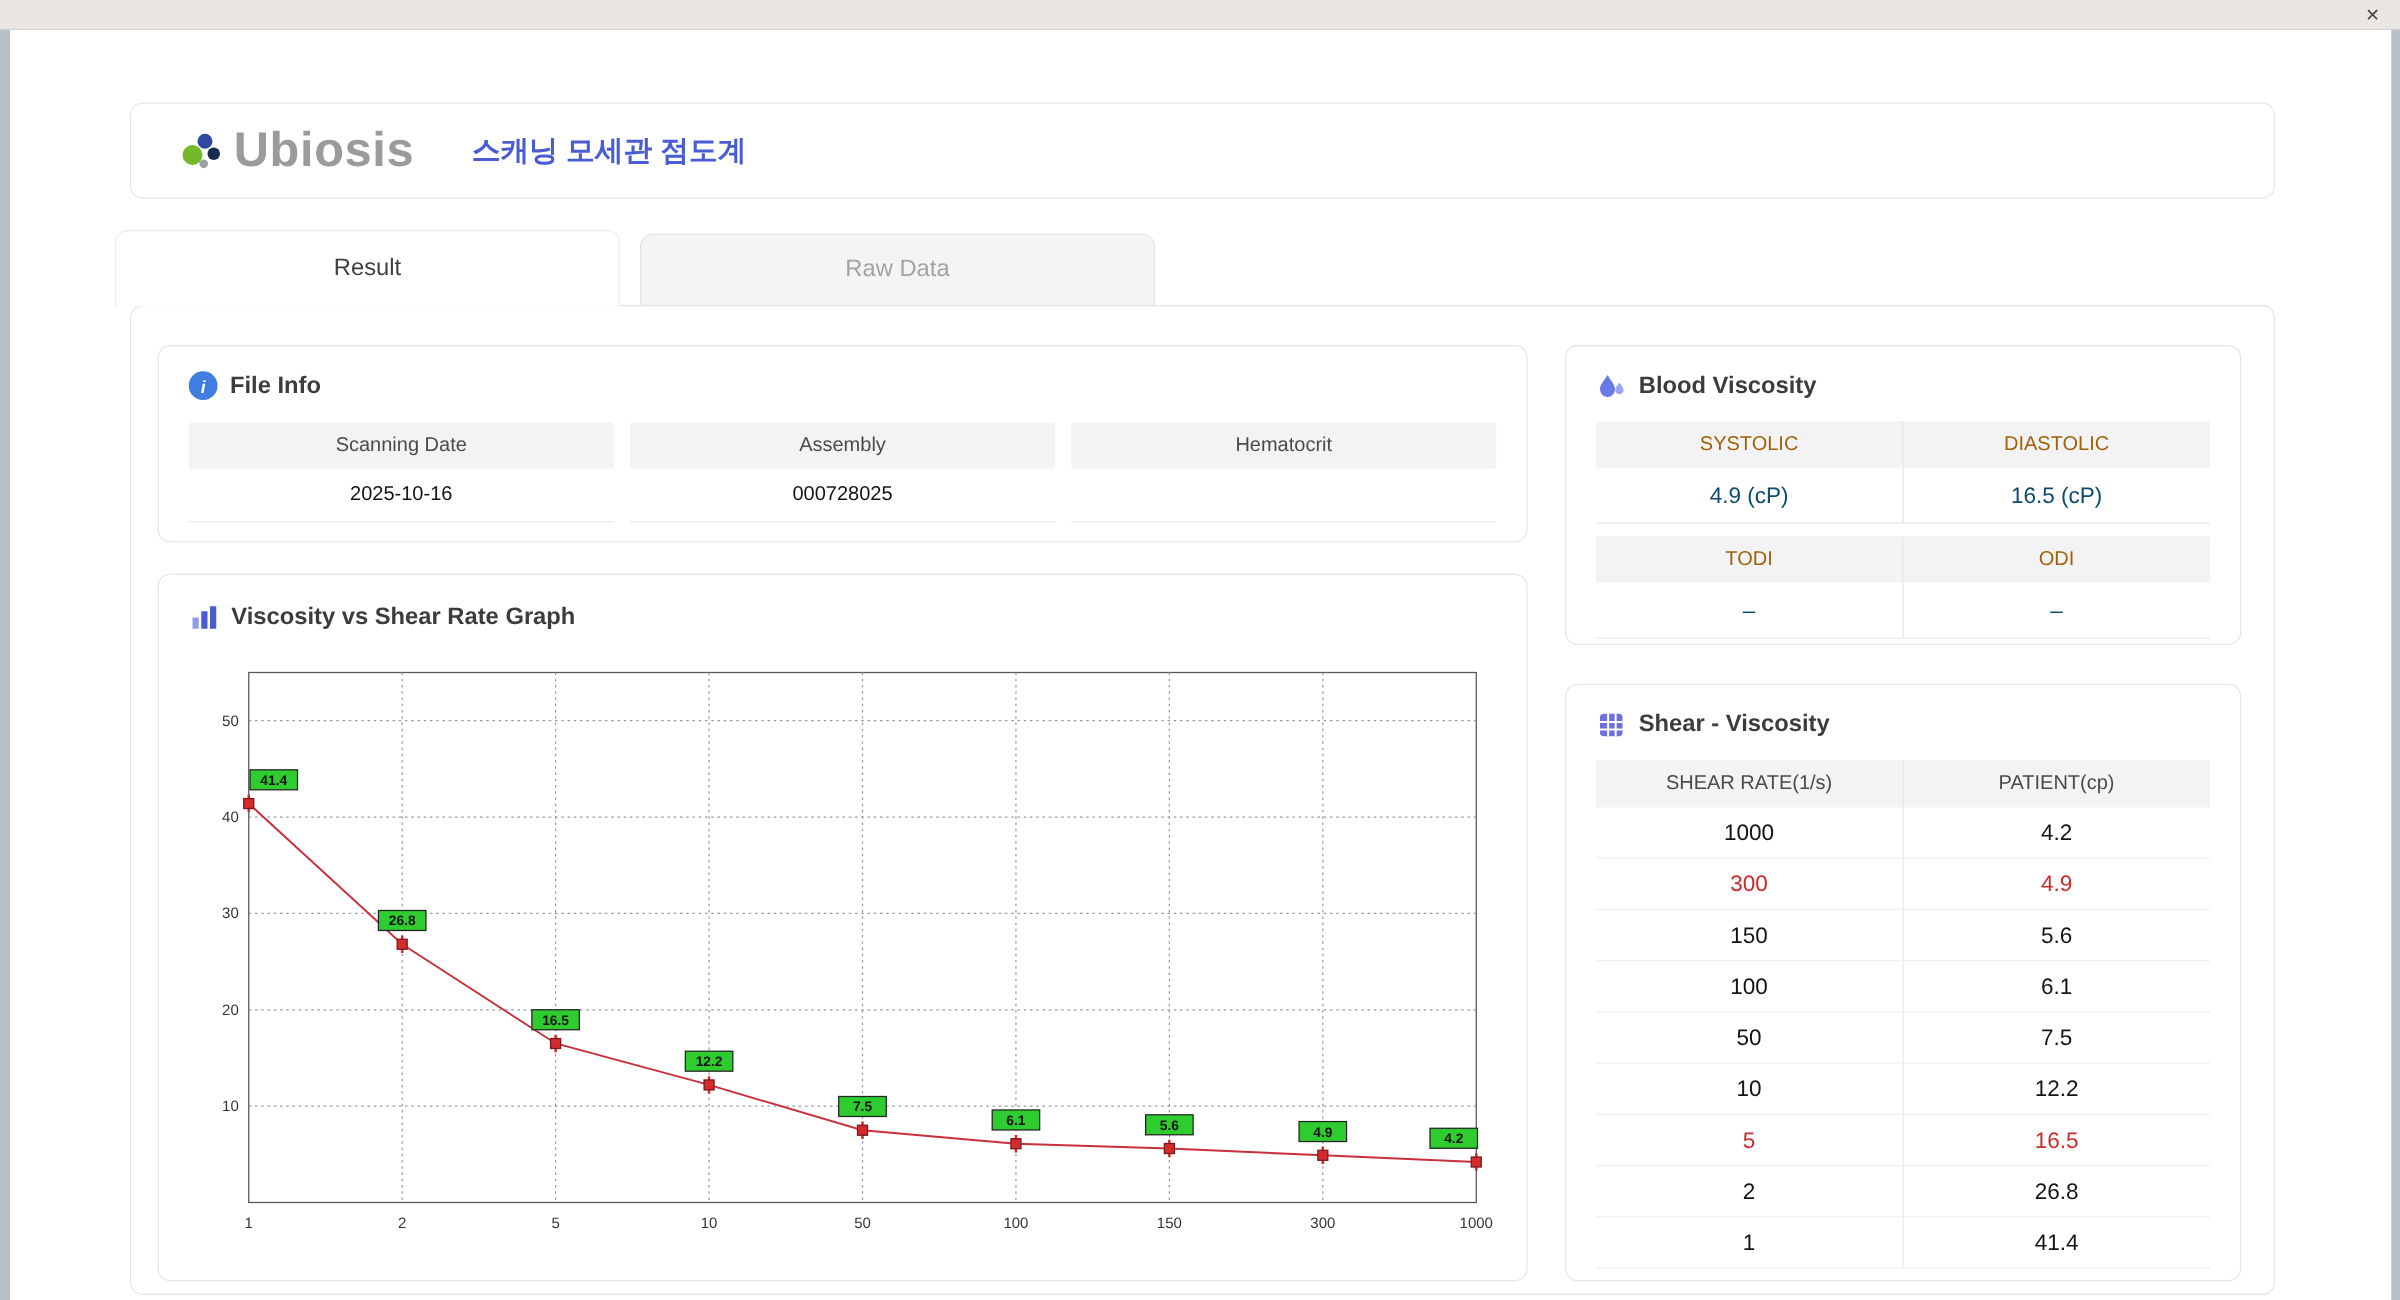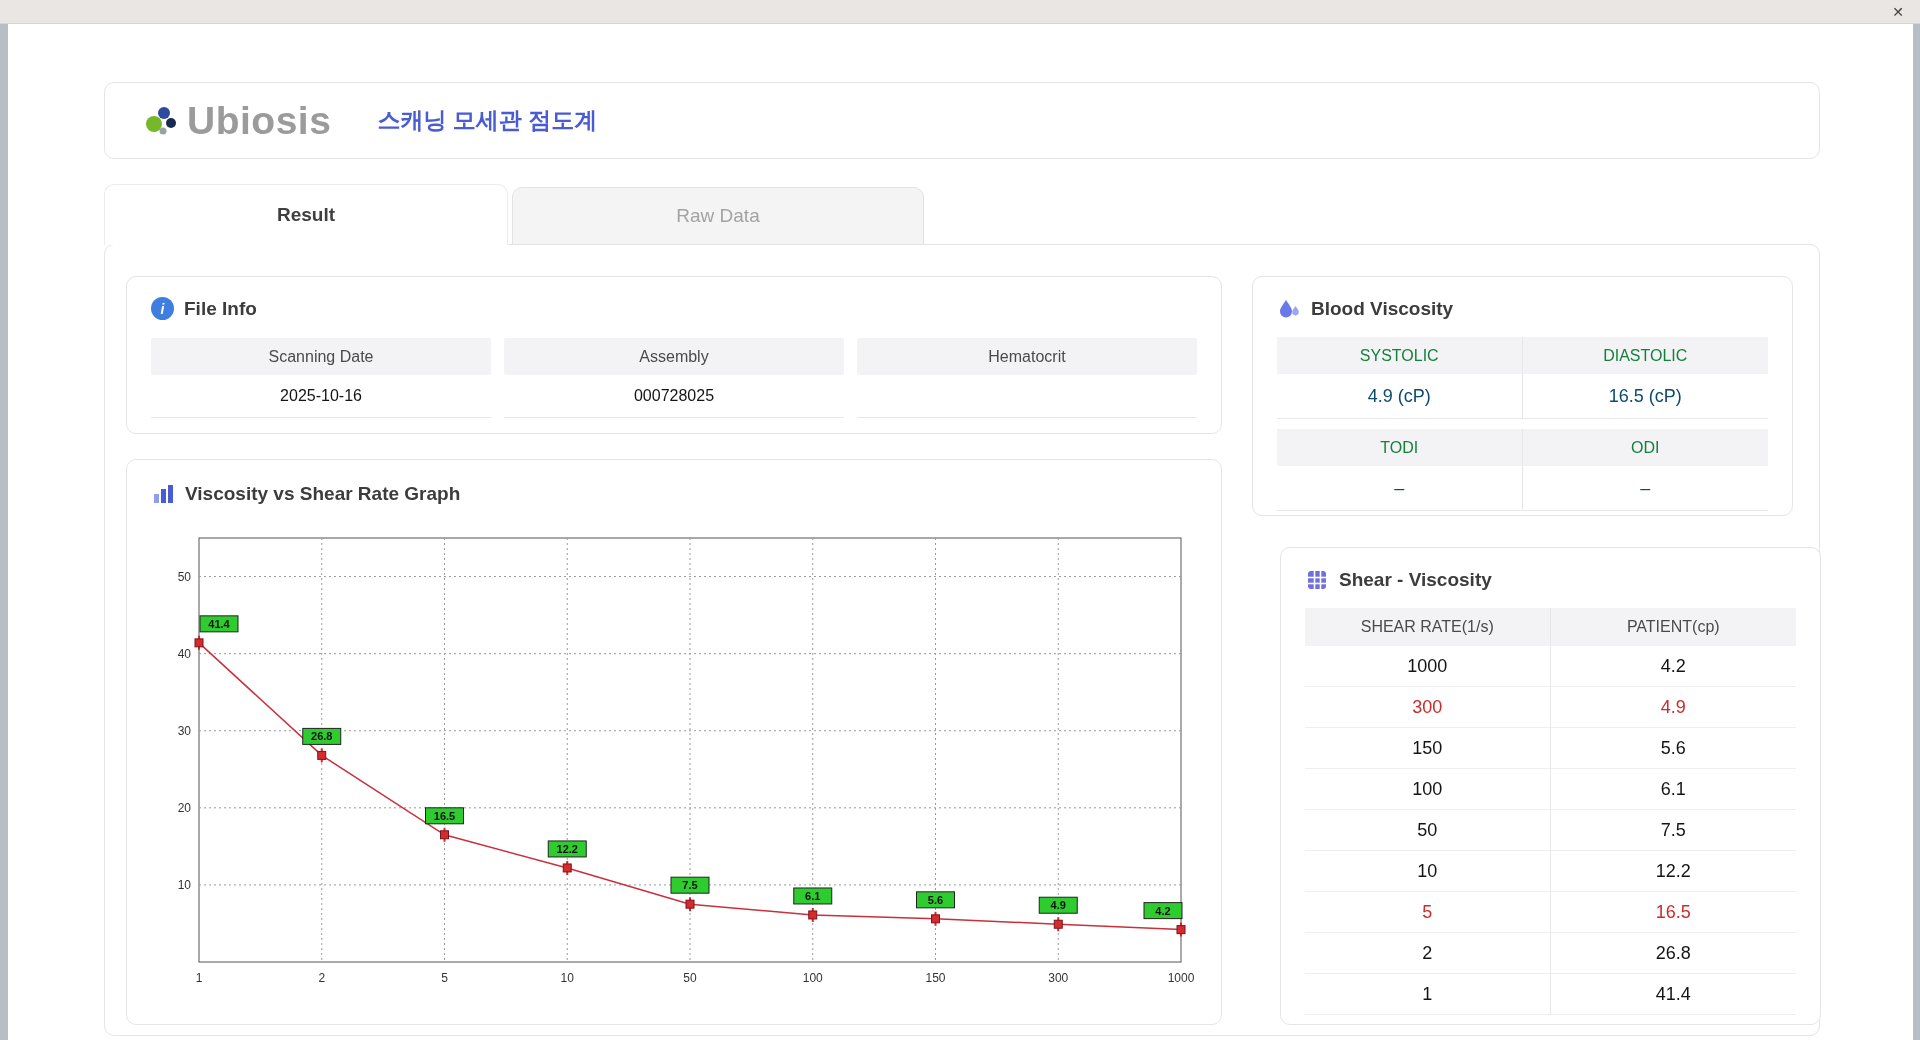--- a/index.html
+++ b/index.html
@@ -20,21 +20,21 @@
   .card{background:#fff;border:1px solid #e5e5e8;border-radius:10px;box-sizing:border-box;position:absolute;}
 
   
   .header-card{left:96px;top:58px;width:1716px;height:77px;display:flex;align-items:center;padding-left:38px;}
   .logo{display:flex;align-items:center;gap:8px;}
   .logo-text{font-size:39px;font-weight:bold;color:#9b9b9b;letter-spacing:0.5px;}
   .app-title{margin-left:46px;font-size:23px;font-weight:bold;color:#4a5cd4;}
 
   
   .tab{position:absolute;display:flex;align-items:center;justify-content:center;box-sizing:border-box;font-size:19px;border-radius:10px 10px 0 0;}
-  .tab-active{left:96px;top:160px;width:404px;height:61px;background:#fff;border:1px solid #ececee;border-bottom:none;z-index:3;font-weight:bold;color:#3f3f3f;}
+  .tab-active{left:84px;top:160px;width:404px;height:61px;background:#fff;border:1px solid #ececee;border-bottom:none;z-index:3;font-weight:normal;color:#3f3f3f;}
   .tab-inactive{left:504px;top:163px;width:412px;height:58px;background:#f4f4f4;border:1px solid #e2e2e2;color:#a3a3a3;z-index:1;}
 
   
   .content-card{left:96px;top:220px;width:1716px;height:792px;z-index:2;}
 
   .section-title{display:flex;align-items:center;gap:10px;font-size:19px;font-weight:bold;color:#3c3c3c;}
 
   
   .fileinfo-card{left:118px;top:252px;width:1096px;height:158px;padding:20px 24px;z-index:4;}
   .fi-row{display:flex;gap:13px;margin-top:18px;}
@@ -42,27 +42,27 @@
   .fi-label{background:#f3f3f5;height:37px;display:flex;align-items:center;justify-content:center;font-size:16px;color:#4a4a4a;border-radius:2px;}
   .fi-value{height:42px;display:flex;align-items:center;justify-content:center;font-size:16px;color:#141414;border-bottom:1px solid #e8e8e8;}
 
   
   .graph-card{left:118px;top:435px;width:1096px;height:566px;padding:22px 24px;z-index:4;}
   .chart-wrap{margin-top:14px;}
 
   
   .blood-card{left:1244px;top:252px;width:541px;height:240px;padding:20px 24px;z-index:4;}
   .bv-grid{display:grid;grid-template-columns:1fr 1fr;margin-top:16px;}
-  .bv-head{background:#f3f3f5;height:37px;display:flex;align-items:center;justify-content:center;font-size:16px;color:#15803d;}
+  .bv-head{background:#f3f3f5;height:37px;display:flex;align-items:center;justify-content:center;font-size:16px;color:#a16207;}
   .bv-val{height:44px;display:flex;align-items:center;justify-content:center;font-size:18px;color:#0c4a6e;border-bottom:1px solid #e8e8e8;}
   .bv-left{border-right:1px solid #e6e6e6;}
   .bv-gap{height:10px;grid-column:1 / span 2;}
 
   
-  .shear-card{left:1272px;top:523px;width:541px;height:478px;padding:20px 24px;z-index:4;}
+  .shear-card{left:1244px;top:523px;width:541px;height:478px;padding:20px 24px;z-index:4;}
   .sh-table{margin-top:16px;}
   .sh-head{display:grid;grid-template-columns:1fr 1fr;background:#f3f3f5;}
   .sh-head div{height:38px;display:flex;align-items:center;justify-content:center;font-size:16px;color:#4a4a4a;}
   .srow{display:grid;grid-template-columns:1fr 1fr;}
   .srow div{height:40px;display:flex;align-items:center;justify-content:center;font-size:18px;color:#141414;border-bottom:1px solid #efefef;}
   .srow div:first-child{border-right:1px solid #e8e8e8;}
   .srow.hl div{color:#cb2b2b;}
 
   
   .icon{display:inline-flex;align-items:center;justify-content:center;}

